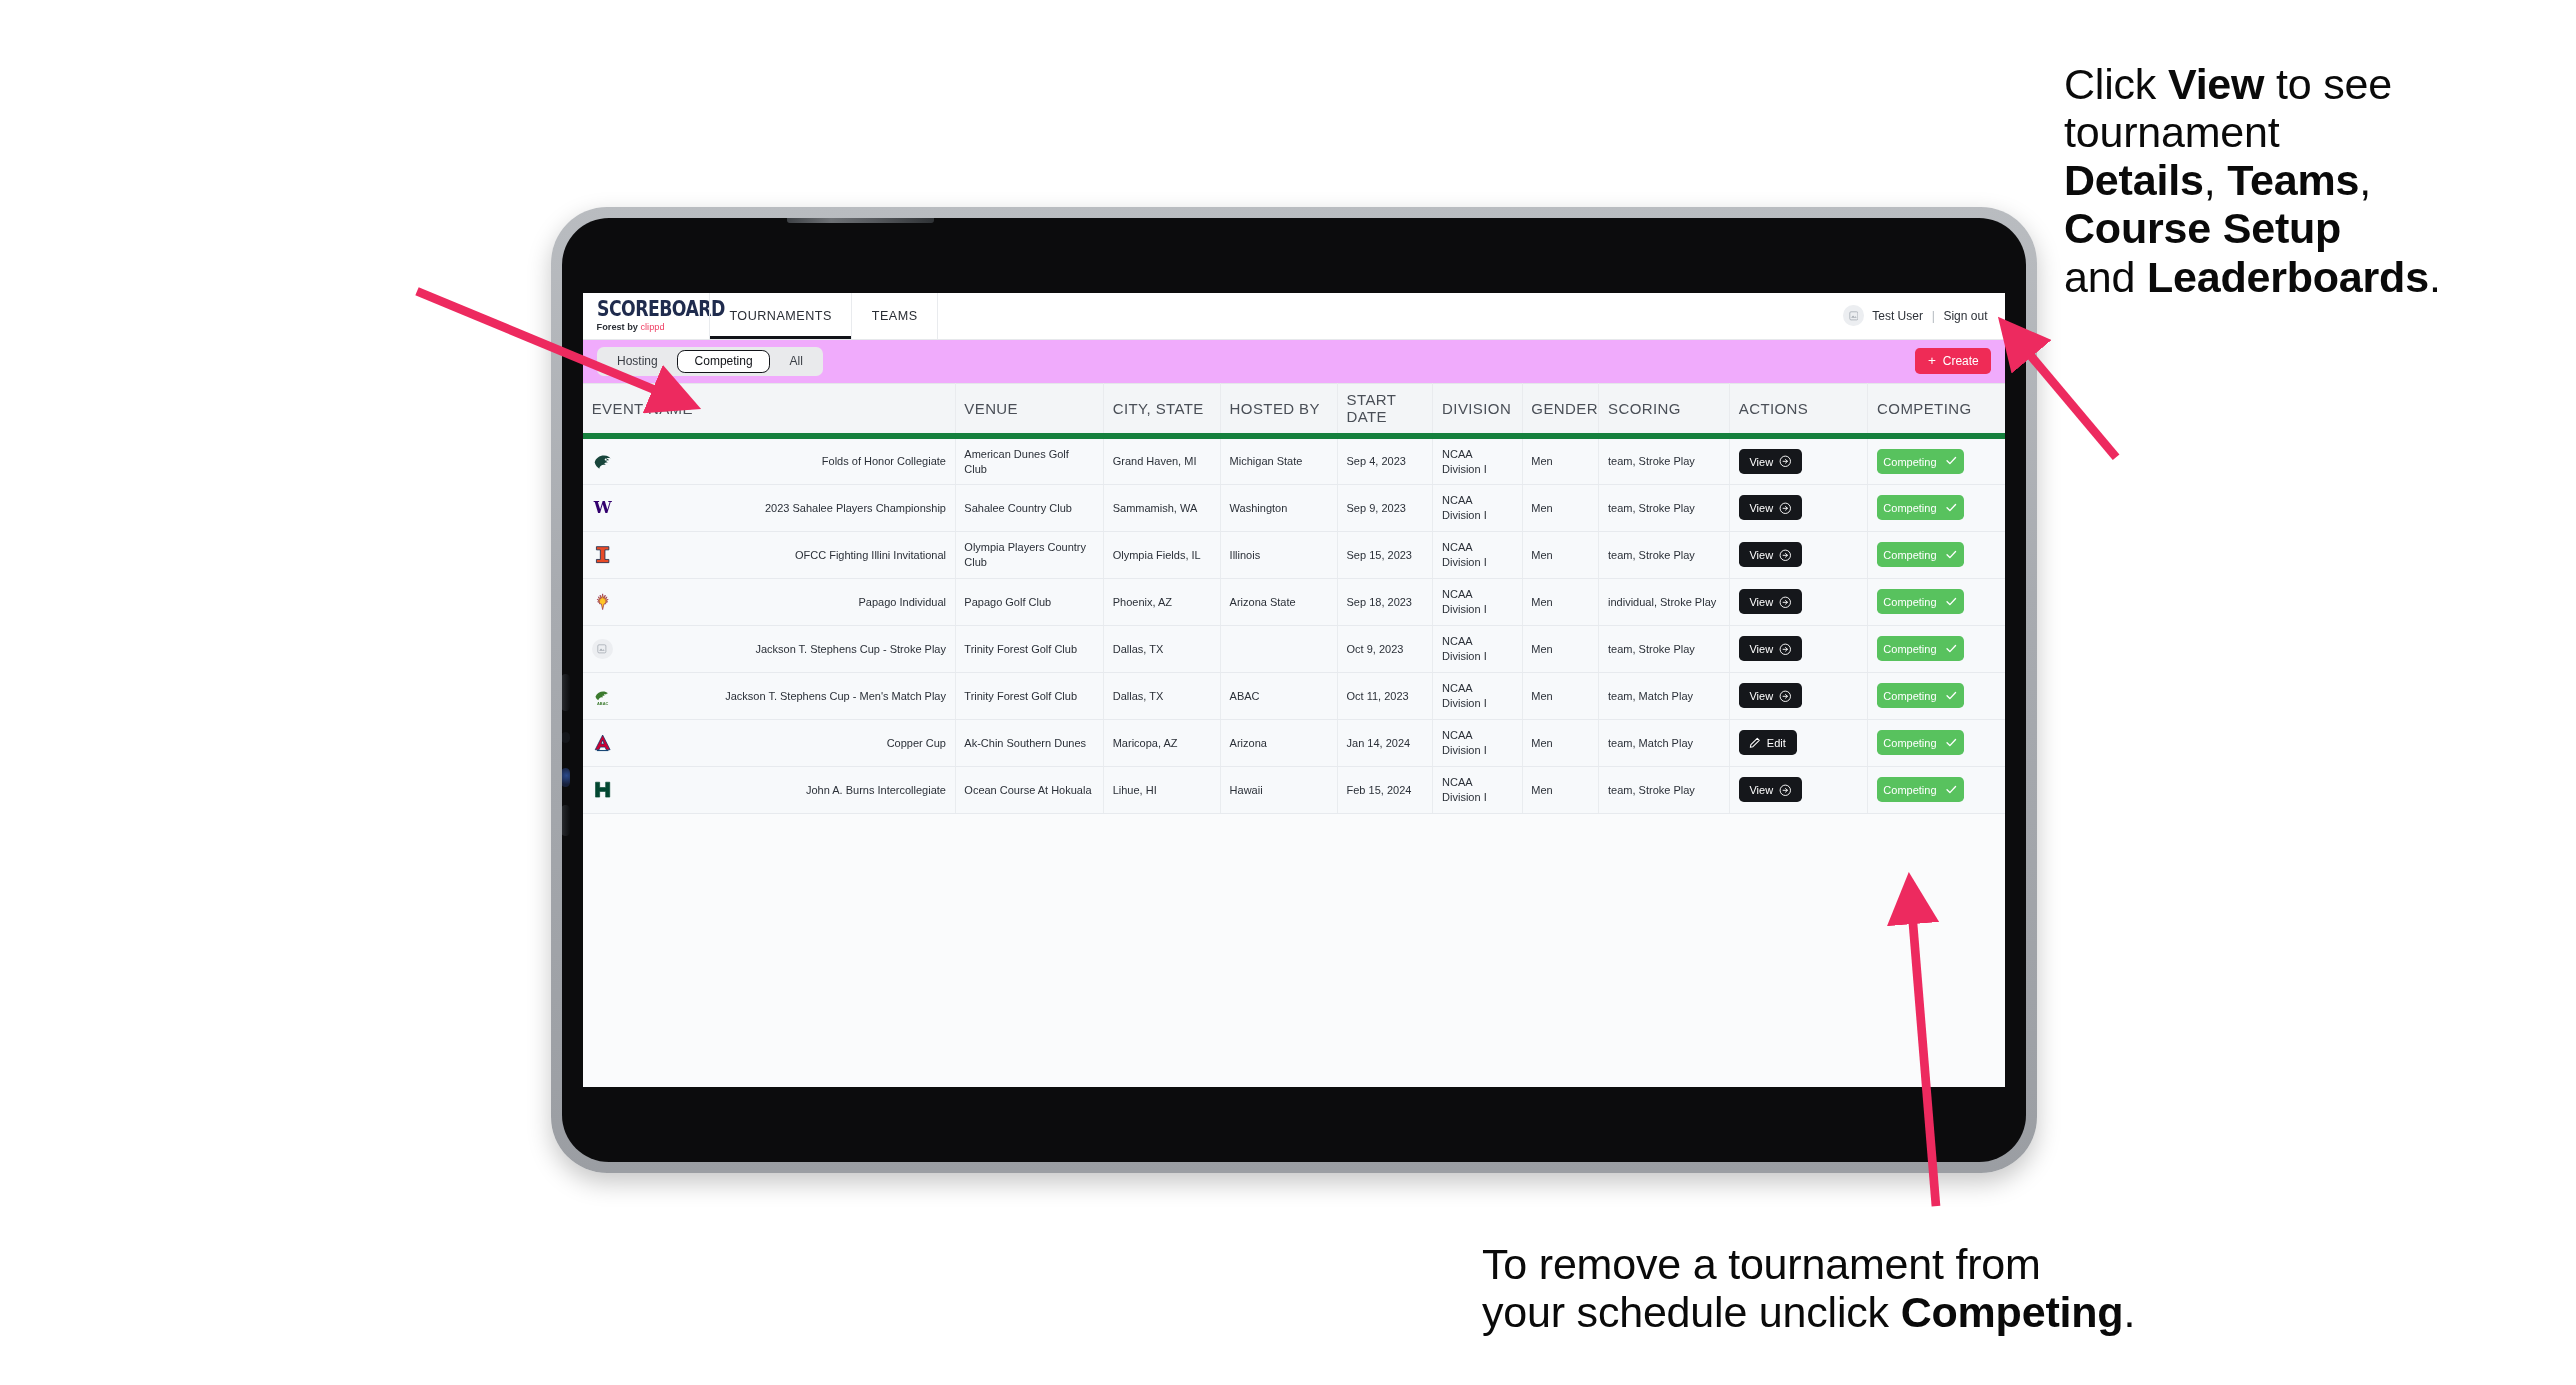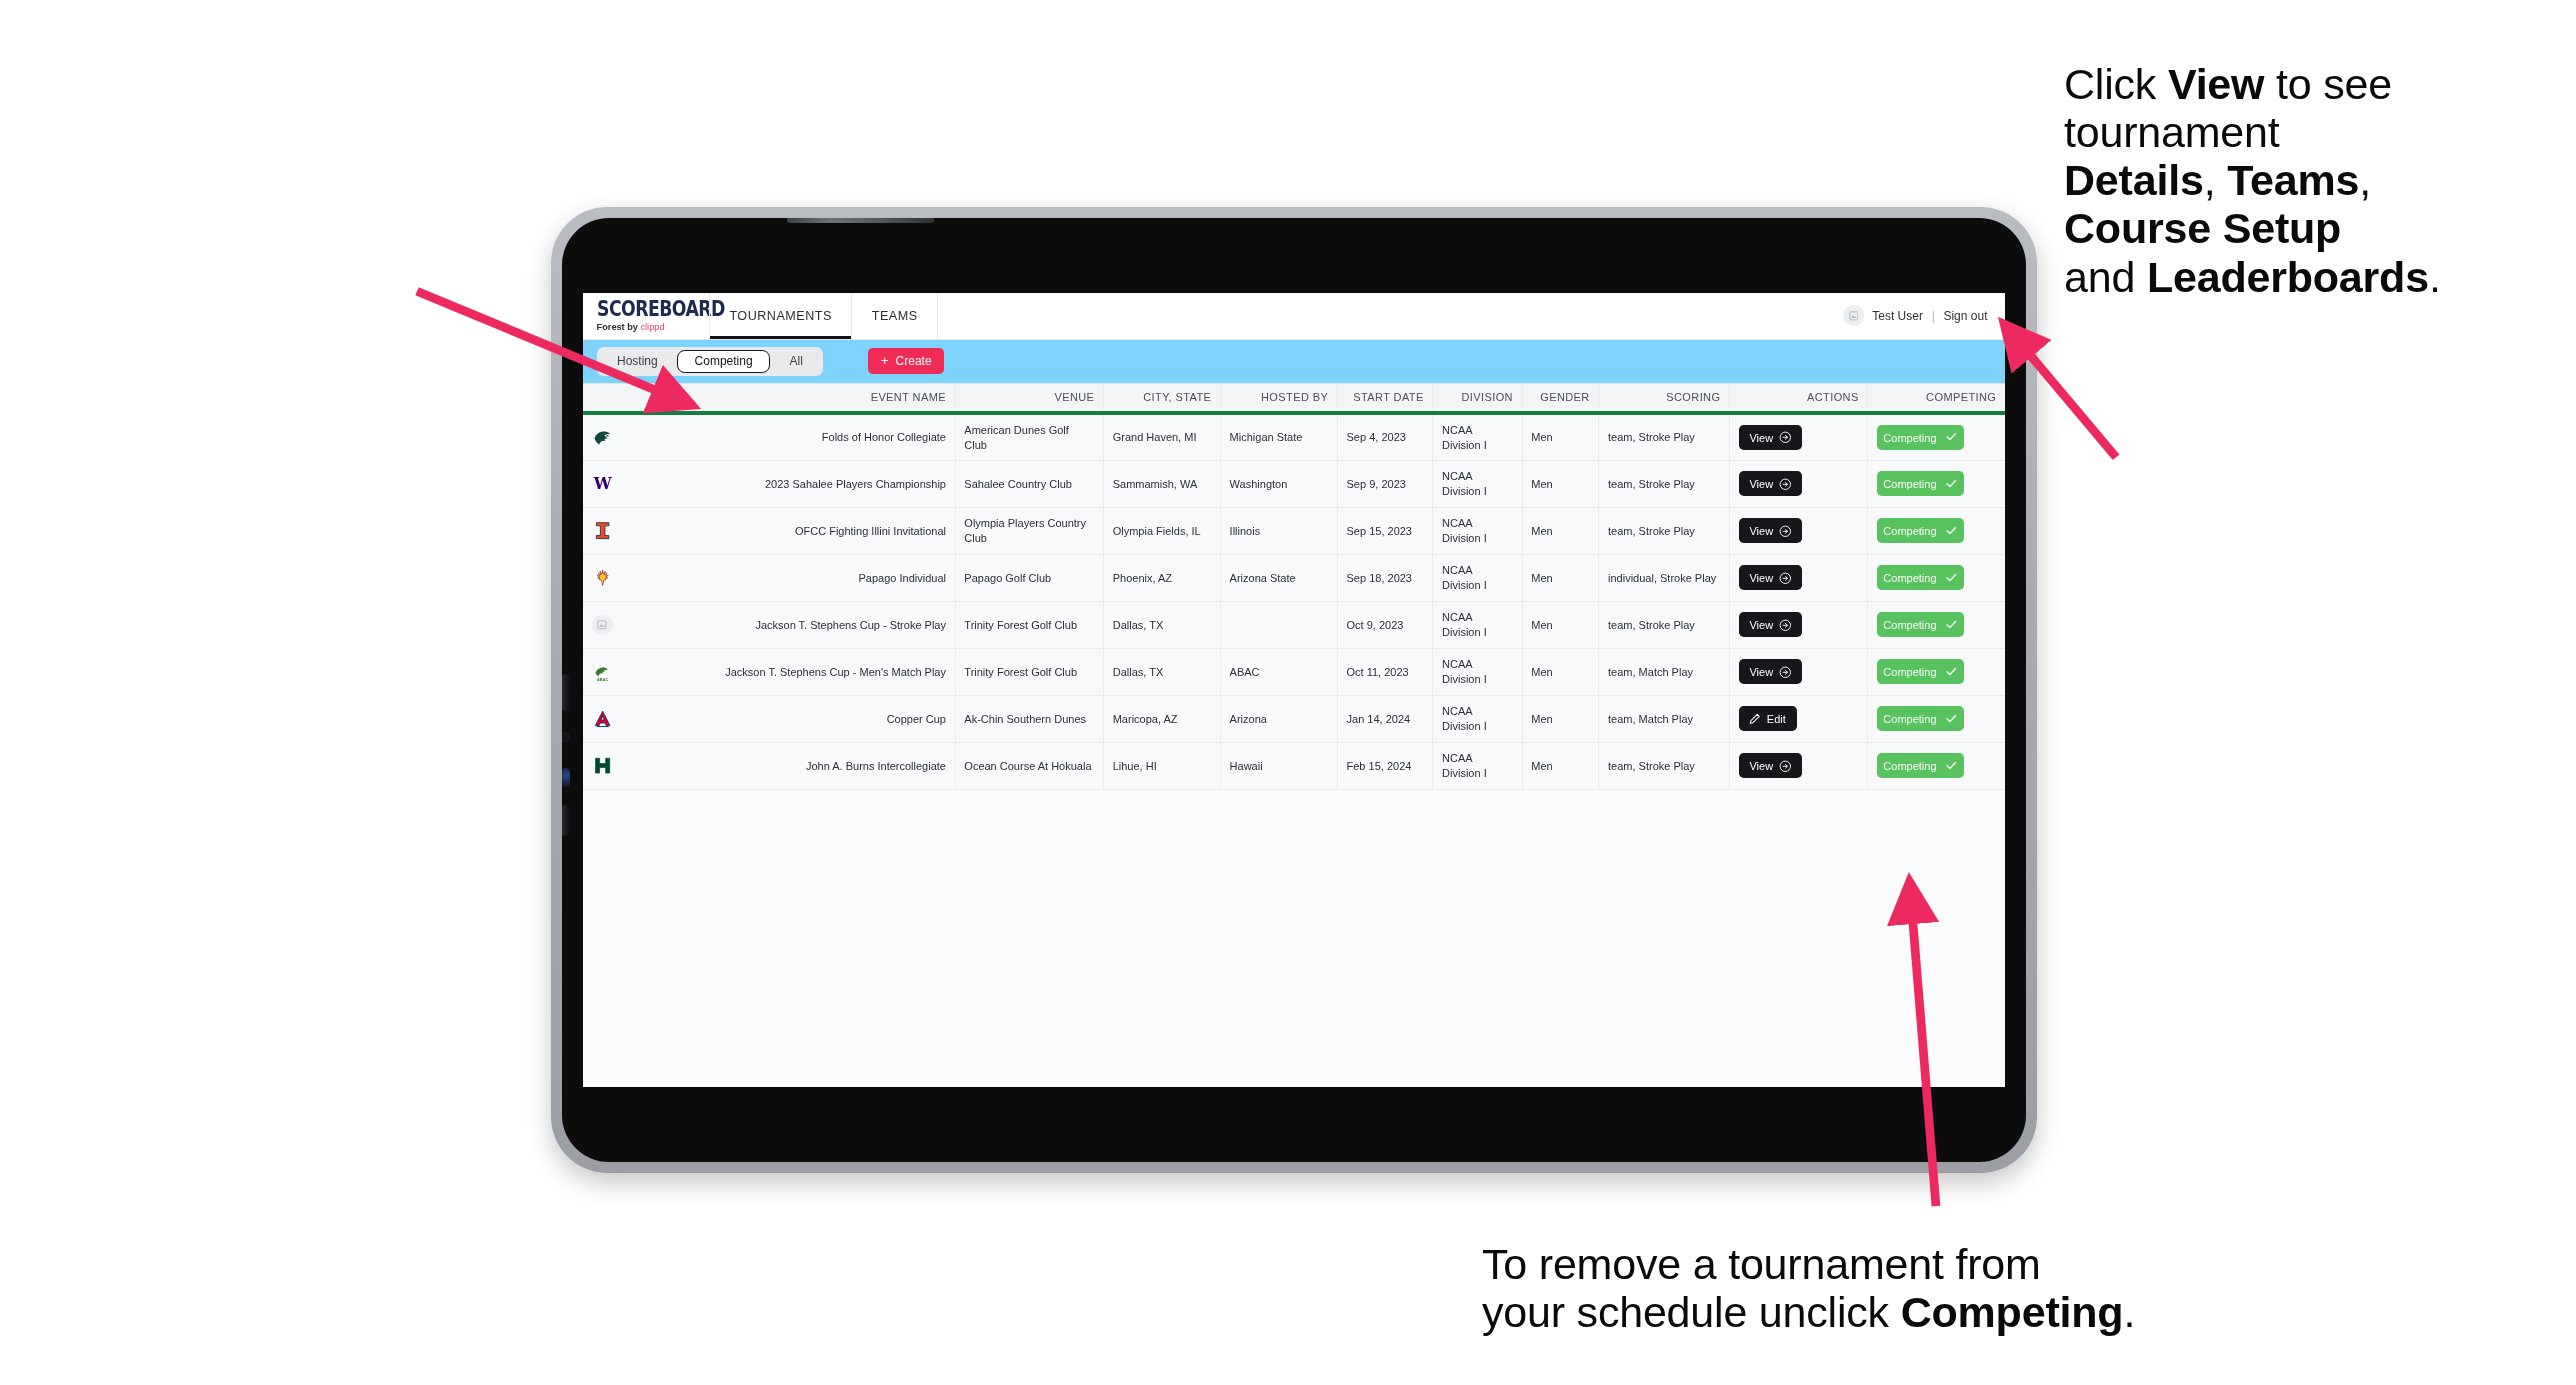--- a/index.html
+++ b/index.html
@@ -124,25 +124,24 @@
     width: 20.4px; height: 20.4px; border-radius: 50%;
     background: #eceef1;
     display: flex; align-items: center; justify-content: center;
     color: #9aa0a8; font-size: 9.7px;
   }
   #user-area .sep { color: #b4b9c0; }
   #signout { cursor: pointer; }
 
   
   #toolbar {
-    height: 43px; background: #7dd3fc;
-    display: flex; align-items: center; justify-content: flex-start;
+    height: 43px; background: #f0abfc;
+    display: flex; align-items: center; justify-content: space-between;
     padding: 0 13.6px;
     flex: 0 0 auto;
-    gap: 45px;
   }
   #segmented {
     display: flex; align-items: center;
     background: #e9eaec; border-radius: 6.8px;
     padding: 2.9px; gap: 1.9px; height: 29px;
   }
   .seg {
     height: 23px; padding: 0 16.5px;
     display: flex; align-items: center; justify-content: center;
     font-size: 12px; color: #3a3e45;
@@ -163,27 +162,27 @@
     cursor: pointer;
   }
   #create-btn .plus { font-size: 13.6px; line-height: 1; }
 
   
   #table-wrap { flex: 1 1 auto; background: #fafbfc; overflow: hidden; }
   table { width: 100%; border-collapse: collapse; table-layout: fixed; }
   thead th {
     background: #f3f5f7;
     color: #4a4f57;
-    font-size: 11px;
+    font-size: 15px;
     font-weight: 400;
     letter-spacing: 0.4px;
-    text-align: right;
+    text-align: left;
     padding: 7.8px 8.7px;
     border-top: 1px solid #e4e7ea;
-    border-bottom: 4px solid #15803d;
+    border-bottom: 6px solid #15803d;
     border-right: 1px solid #e9ebee;
     height: 25px;
   }
   thead th:last-child { border-right: none; }
   tbody td {
     font-size: 11px;
     color: #2b3038;
     padding: 7.8px 8.7px;
     border-bottom: 1px solid #e7eaee;
     border-right: 1px solid #e9ecef;

